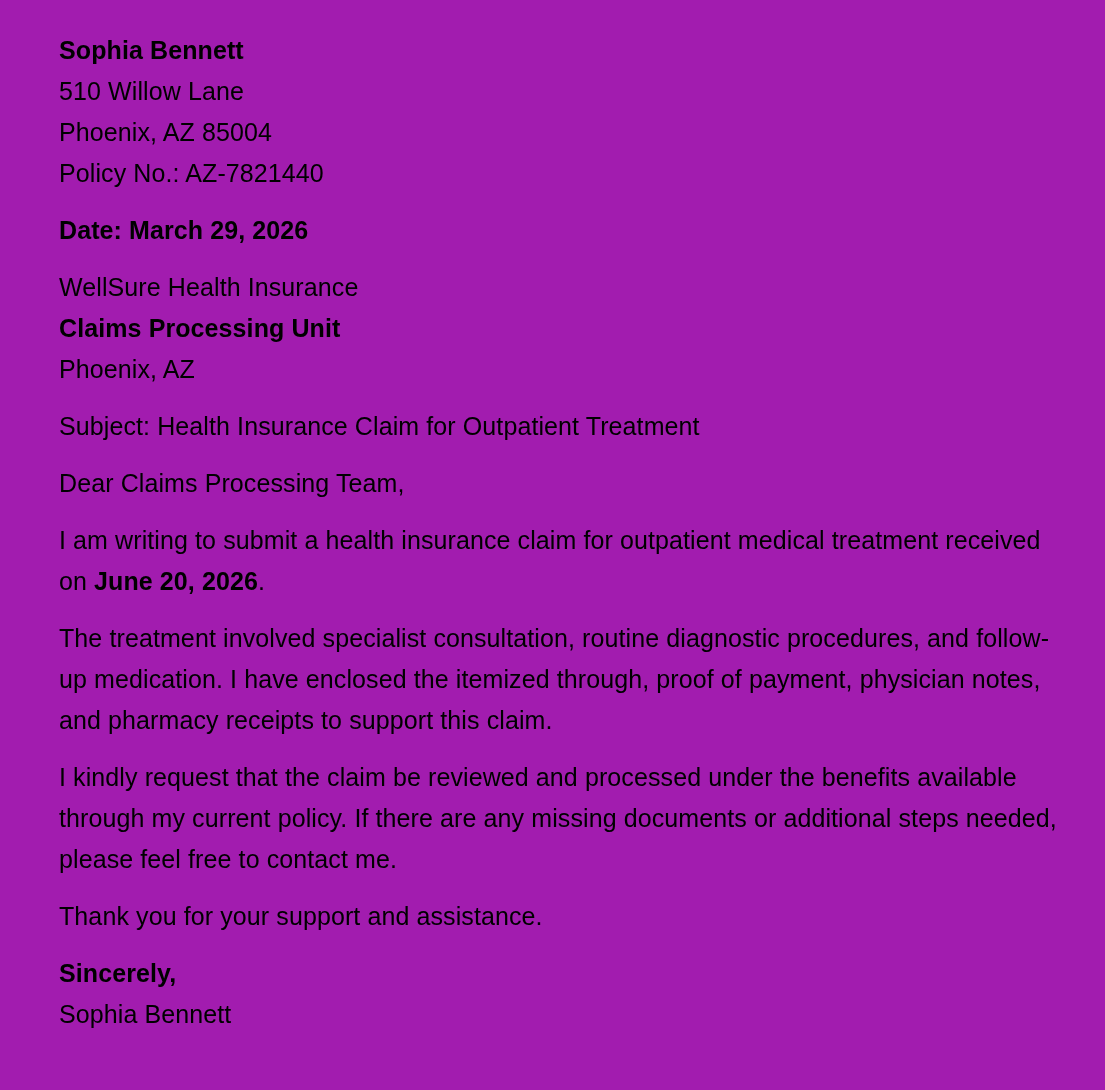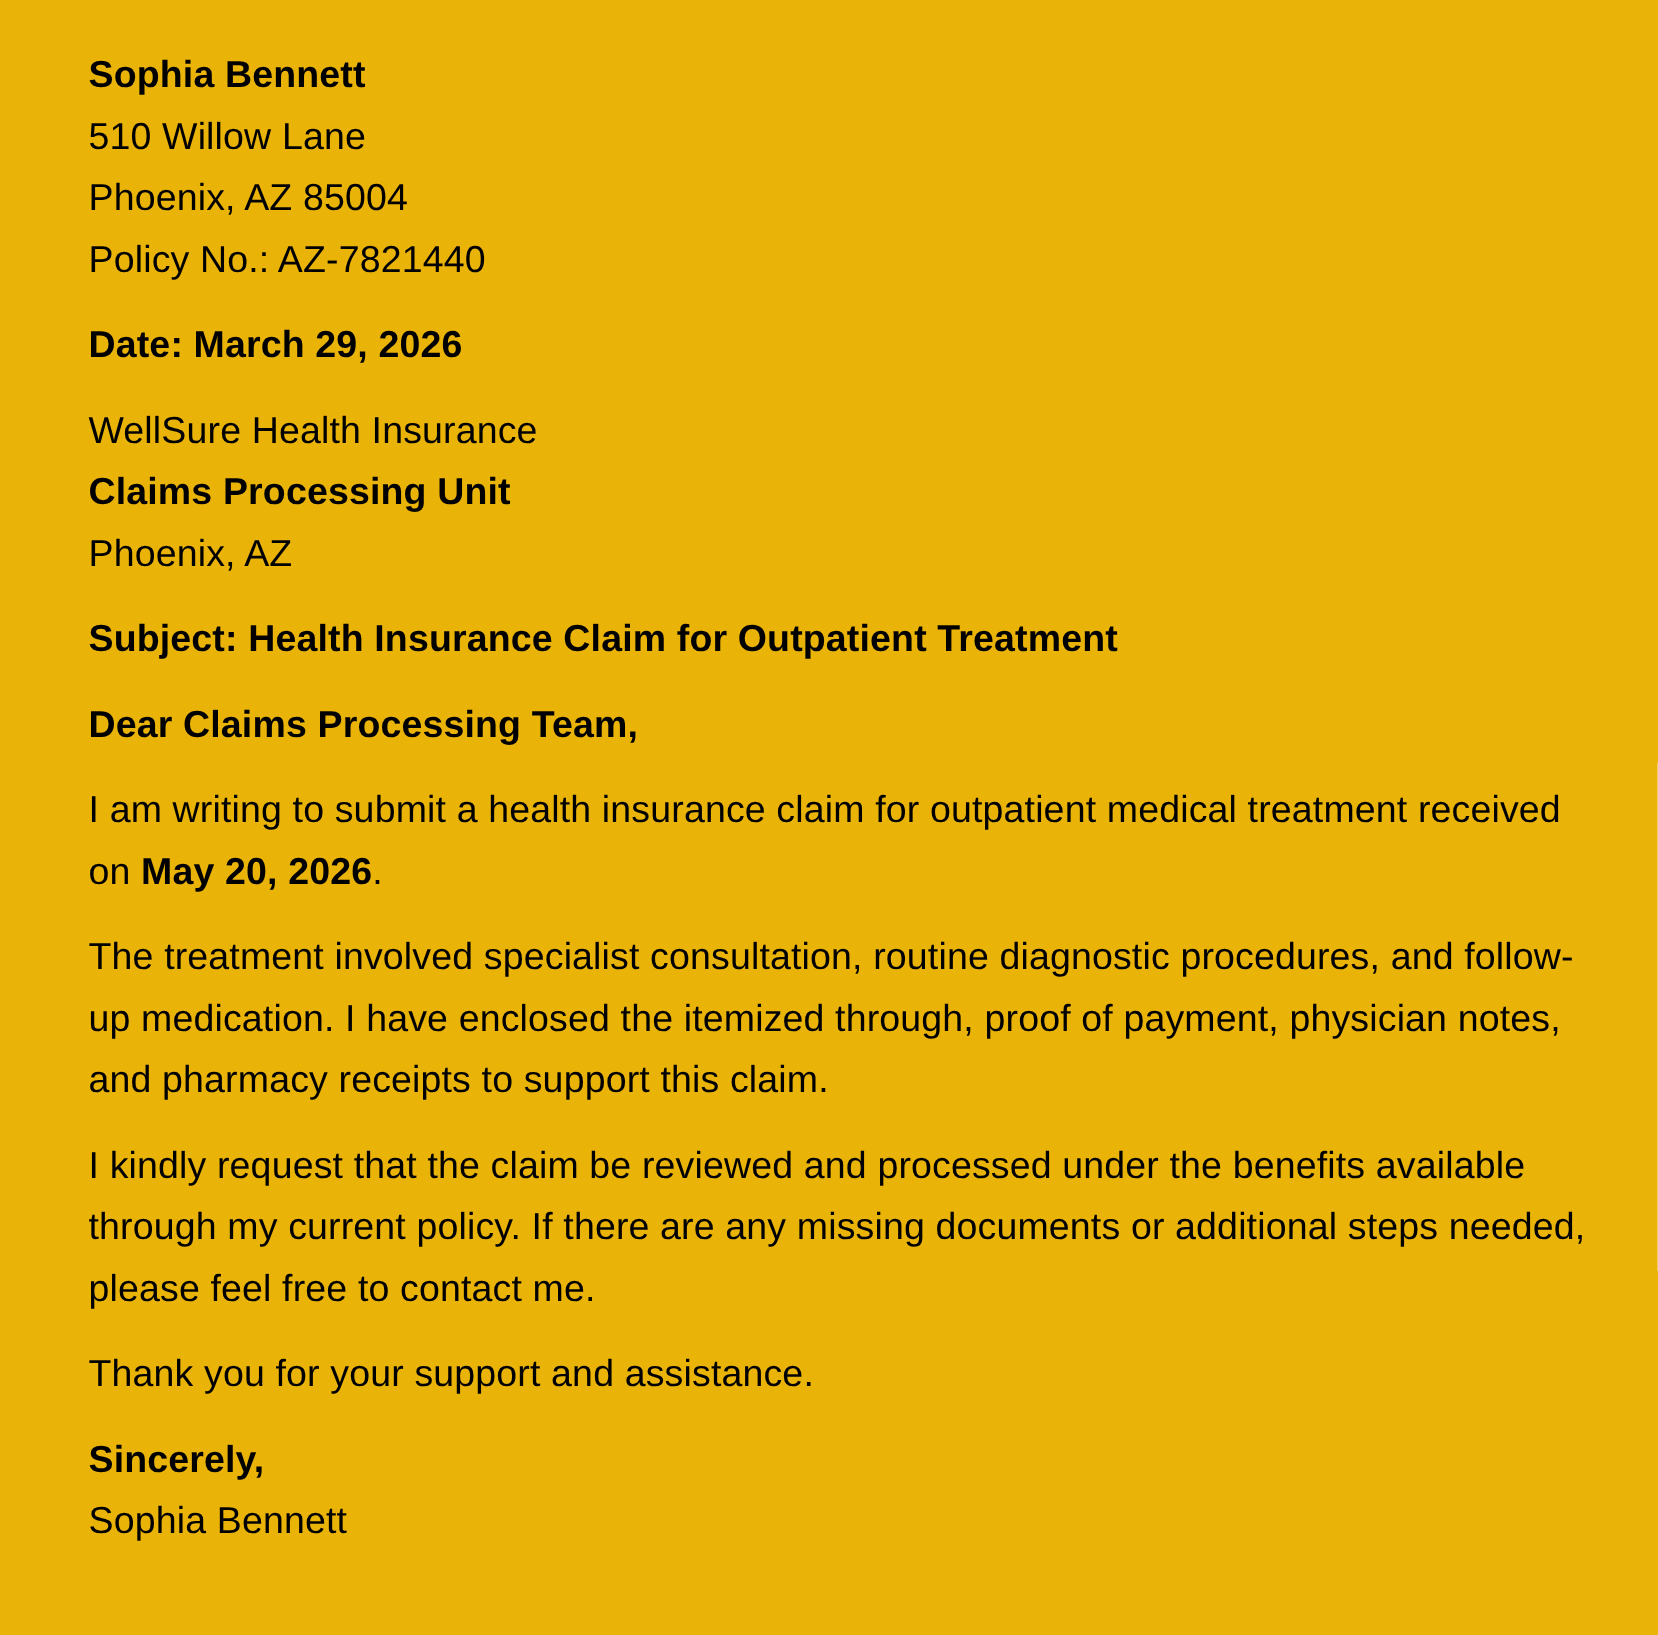--- a/index.html
+++ b/index.html
@@ -11,21 +11,21 @@
     width: 1105px;
     height: 1090px;
     font-family: "Liberation Sans", sans-serif;
     color: #000000;
     -webkit-font-smoothing: antialiased;
   }
   .page {
     box-sizing: border-box;
     width: 1105px;
     height: 1090px;
-    background: #eab308;
+    background: #a21caf;
     padding: 30px 48px 0 59px;
   }
   .letter {
     width: 1000px;
   }
   .block {
     margin: 0 0 16px 0;
   }
   .block:last-child {
     margin-bottom: 12px;
@@ -41,21 +41,21 @@
     font-weight: 700;
   }
   .para {
     font-size: 25px;
     line-height: 41px;
     font-weight: 400;
     letter-spacing: 0.1px;
     text-align: left;
   }
   .para.bold {
-    font-weight: 700;
+    font-weight: 400;
   }
   .inline-bold {
     font-weight: 700;
   }
   .inline-regular {
     font-weight: 700;
     text-align: right;
   }
 </style>
 </head>
@@ -83,21 +83,21 @@
 
     <div class="block">
       <div class="para bold">Subject: Health Insurance Claim for Outpatient Treatment</div>
     </div>
 
     <div class="block">
       <div class="para bold">Dear Claims Processing Team,</div>
     </div>
 
     <div class="block">
-      <div class="para"><span>I am writing to submit a health insurance claim for outpatient medical treatment received on </span><span class="inline-bold">May 20, 2026</span><span>.</span></div>
+      <div class="para"><span>I am writing to submit a health insurance claim for outpatient medical treatment received on </span><span class="inline-bold">June 20, 2026</span><span>.</span></div>
     </div>
 
     <div class="block">
       <div class="para">The treatment involved specialist consultation, routine diagnostic procedures, and follow-up medication. I have enclosed the itemized through, proof of payment, physician notes, and pharmacy receipts to support this claim.</div>
     </div>
 
     <div class="block">
       <div class="para">I kindly request that the claim be reviewed and processed under the benefits available through my current policy. If there are any missing documents or additional steps needed, please feel free to contact me.</div>
     </div>
 

